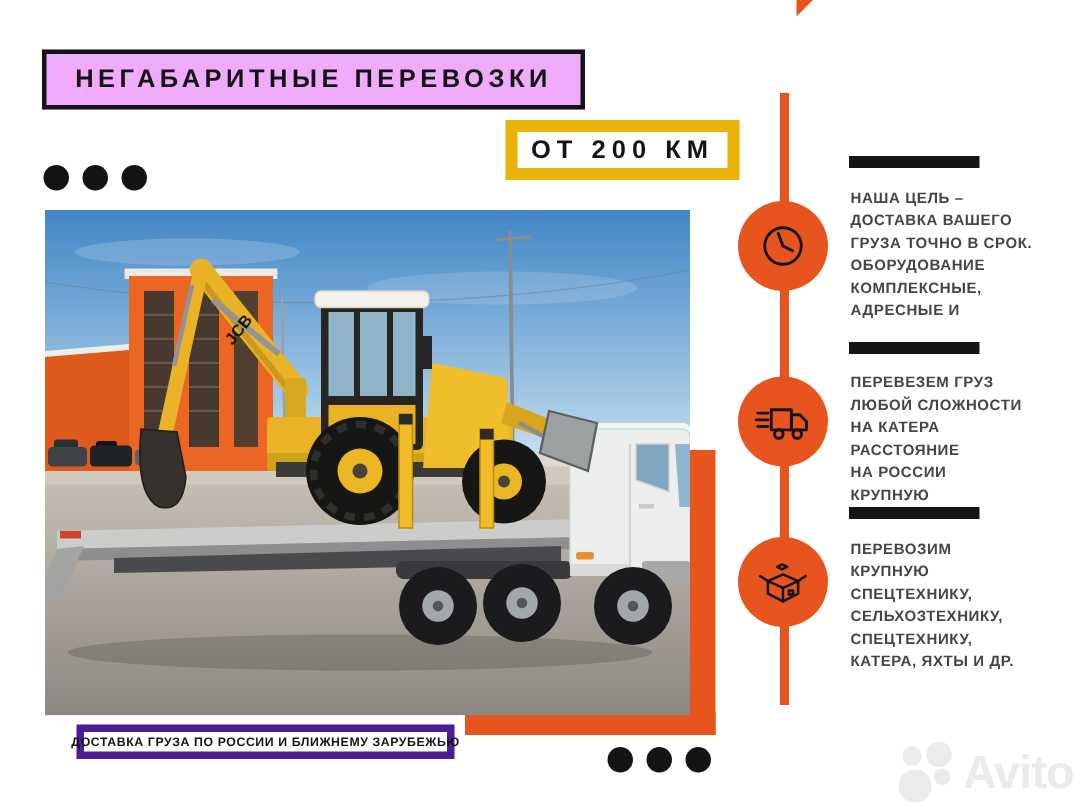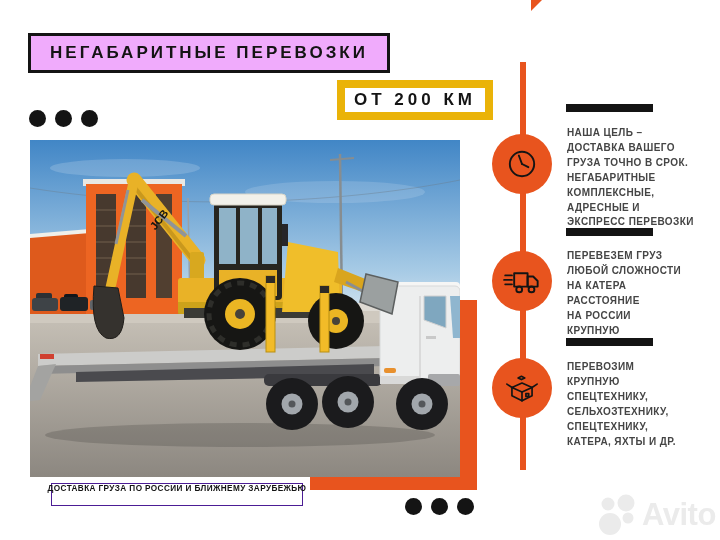--- a/index.html
+++ b/index.html
@@ -20,21 +20,21 @@
   .dots-bottom{left:405px;top:498px;}
   .dot{width:17px;height:17px;border-radius:50%;background:#141414;}
 
   
   .photo{position:absolute;left:30px;top:140px;width:430px;height:337px;overflow:hidden;}
   .accent-v{position:absolute;left:460px;top:300px;width:17px;height:190px;background:#E8541E;}
   .accent-h{position:absolute;left:310px;top:475px;width:167px;height:15px;background:#E8541E;}
 
   
   .banner-box{position:absolute;left:51px;top:483px;width:252px;height:23px;box-sizing:border-box;
-              border:1px solid #4c1d95;display:flex;align-items:flex-start;justify-content:center;background:#fff;}
+              border:5px solid #4c1d95;display:flex;align-items:center;justify-content:center;background:#fff;}
   .banner-box span{font-size:8.2px;font-weight:bold;letter-spacing:0.4px;color:#141414;white-space:nowrap;}
 
   
   .vline{position:absolute;left:520px;top:62px;width:6px;height:408px;background:#E8541E;}
   .corner-accent{position:absolute;left:531px;top:0;width:0;height:0;
                  border-top:11px solid #E8541E;border-right:11px solid transparent;}
   .feature-circle{position:absolute;left:492px;width:60px;height:60px;border-radius:50%;
                   background:#E8541E;display:flex;align-items:center;justify-content:center;}
   .fc1{top:134px;} .fc2{top:251px;} .fc3{top:358px;}
   .feature-bar{position:absolute;left:566px;width:87px;height:8px;background:#141414;}
@@ -264,24 +264,23 @@
   </div>
 
   <div class="feature-bar fb1"></div>
   <div class="feature-bar fb2"></div>
   <div class="feature-bar fb3"></div>
 
   <div class="feature-text ft1">
     <div>НАША ЦЕЛЬ –</div>
     <div>ДОСТАВКА ВАШЕГО</div>
     <div>ГРУЗА ТОЧНО В СРОК.</div>
-    <div>НЕГАБАРИТНЫЕ</div>
+    <div>ОБОРУДОВАНИЕ</div>
     <div>КОМПЛЕКСНЫЕ,</div>
     <div>АДРЕСНЫЕ И</div>
-    <div>ЭКСПРЕСС ПЕРЕВОЗКИ</div>
   </div>
   <div class="feature-text ft2">
     <div>ПЕРЕВЕЗЕМ ГРУЗ</div>
     <div>ЛЮБОЙ СЛОЖНОСТИ</div>
     <div>НА КАТЕРА</div>
     <div>РАССТОЯНИЕ</div>
     <div>НА РОССИИ</div>
     <div>КРУПНУЮ</div>
   </div>
   <div class="feature-text ft3">

